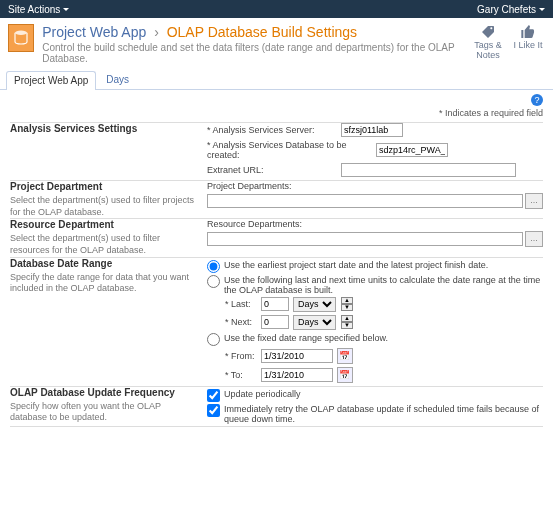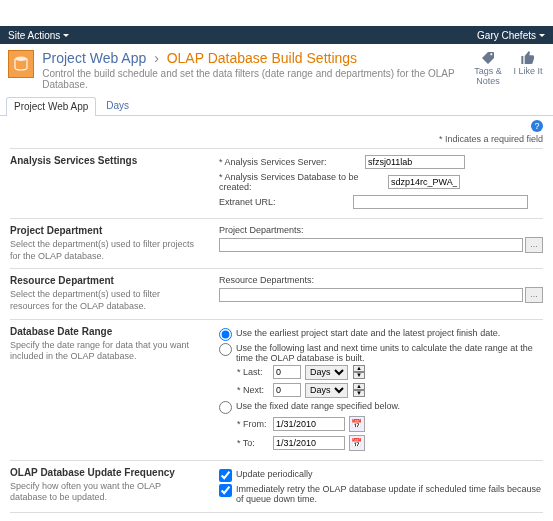--- a/index.html
+++ b/index.html
@@ -1,38 +1,38 @@
 <!DOCTYPE html>
 <html><head>
 <meta charset="utf-8">
 <style>
   * { box-sizing: border-box; margin: 0; padding: 0; font-family: Tahoma, Verdana, sans-serif; }
   body { background: #fff; font-size: 10px; color: #333; width: 553px; }
-  .ribbon-top { background: #21374c; color: #fff; display: flex; justify-content: space-between; align-items: center; padding: 2px 8px; font-size: 10px; height: 18px; margin-top: 26px; }
+  .ribbon-top { background: #21374c; color: #fff; display: flex; justify-content: space-between; align-items: center; padding: 2px 8px; font-size: 10px; height: 18px; }
   .ribbon-top .sa { cursor: pointer; }
   .ribbon-top .user { cursor: pointer; }
   .caret { display:inline-block; margin-left:3px; width:0; height:0; border-left:3px solid transparent; border-right:3px solid transparent; border-top:3px solid currentColor; vertical-align: middle;}
   .title-area { display:flex; padding:6px 8px 2px 8px; align-items: flex-start; }
   .title-icon { width:28px; height:28px; background:#f6a04a; border:1px solid #d07a20; margin-right:8px; display:flex; align-items:center; justify-content:center;}
   .title-icon svg { width:18px; height:18px; }
   .title-text .bc { font-size:14px; }
   .title-text .bc a { color:#4b6faa; text-decoration:none; }
   .title-text .bc .sep { color:#888; margin:0 4px;}
   .title-text .bc .cur { color:#e37b00; }
   .title-text .desc { color:#888; font-size:10px; margin-top:2px;}
   .actions { margin-left:auto; display:flex; gap:6px; text-align:center; font-size:9px; color:#6a788f;}
   .actions .act { display:flex; flex-direction:column; align-items:center; cursor:pointer; width:34px;}
   .tabstrip { border-bottom:1px solid #c7d4e8; padding: 4px 6px 0 6px; display:flex; gap:2px; font-size:10px;}
   .tabstrip .tab { padding:3px 7px 4px 7px; border:1px solid transparent; border-bottom:none; color:#4b6faa; cursor:pointer; }
   .tabstrip .tab.active { border-color:#c7d4e8; background:#fff; color:#333; border-radius:3px 3px 0 0; position:relative; top:1px;}
   .page { padding: 6px 10px 10px 10px; }
   .req-note { text-align:right; font-size:9px; color:#555; margin-bottom:4px;}
   .help { text-align:right; margin:-2px 0 2px 0;}
   .help span { display:inline-block; width:12px; height:12px; border-radius:50%; background:#2a7de1; color:#fff; font-size:9px; line-height:12px; text-align:center; cursor:pointer;}
-  .section { display:flex; border-top:1px solid #ddd; padding:6px 0; gap:24px;}
+  .section { display:flex; border-top:1px solid #ddd; padding:0 0; gap:12px;}
   .section:last-of-type { border-bottom:1px solid #ddd; }
   .sec-left { width:185px; flex-shrink:0;}
   .sec-left .h { font-weight:bold; font-size:10px; color:#333; margin-bottom:3px;}
   .sec-left .d { color:#777; font-size:9px; line-height:1.3;}
   .sec-right { flex:1; font-size:9px; color:#444;}
   .frow { display:flex; align-items:center; margin-bottom:3px; gap:4px;}
   .flabel { width:130px; text-align:left; color:#444;}
   .flabel.req::before { content:"* "; }
   input[type=text] { border:1px solid #a6a6a6; font-size:9px; padding:1px 2px; height:14px;}
   .wide { width:175px; }
@@ -102,21 +102,21 @@
   <div class="help"><span>?</span></div>
   <div class="req-note">* Indicates a required field</div>
 
   <div class="section">
     <div class="sec-left">
       <div class="h">Analysis Services Settings</div>
     </div>
     <div class="sec-right">
       <div class="frow">
           <span class="flabel req">Analysis Services Server:</span>
-        <input type="text" class="med" style="width: 100px; margin-left: 12px;" value="sfzsj011lab">
+        <input type="text" class="med" style="width: 62px;" value="sfzsj011lab">
         </div>
       <div class="frow">
           <span class="flabel req" style="width:165px">Analysis Services Database to be created:</span>
         <input type="text" style="width: 72px;" value="sdzp14rc_PWA_All">
         </div>
       <div class="frow">
           <span class="flabel">Extranet URL:</span>
         <input type="text" class="wide" style="">
         </div>
     </div>

